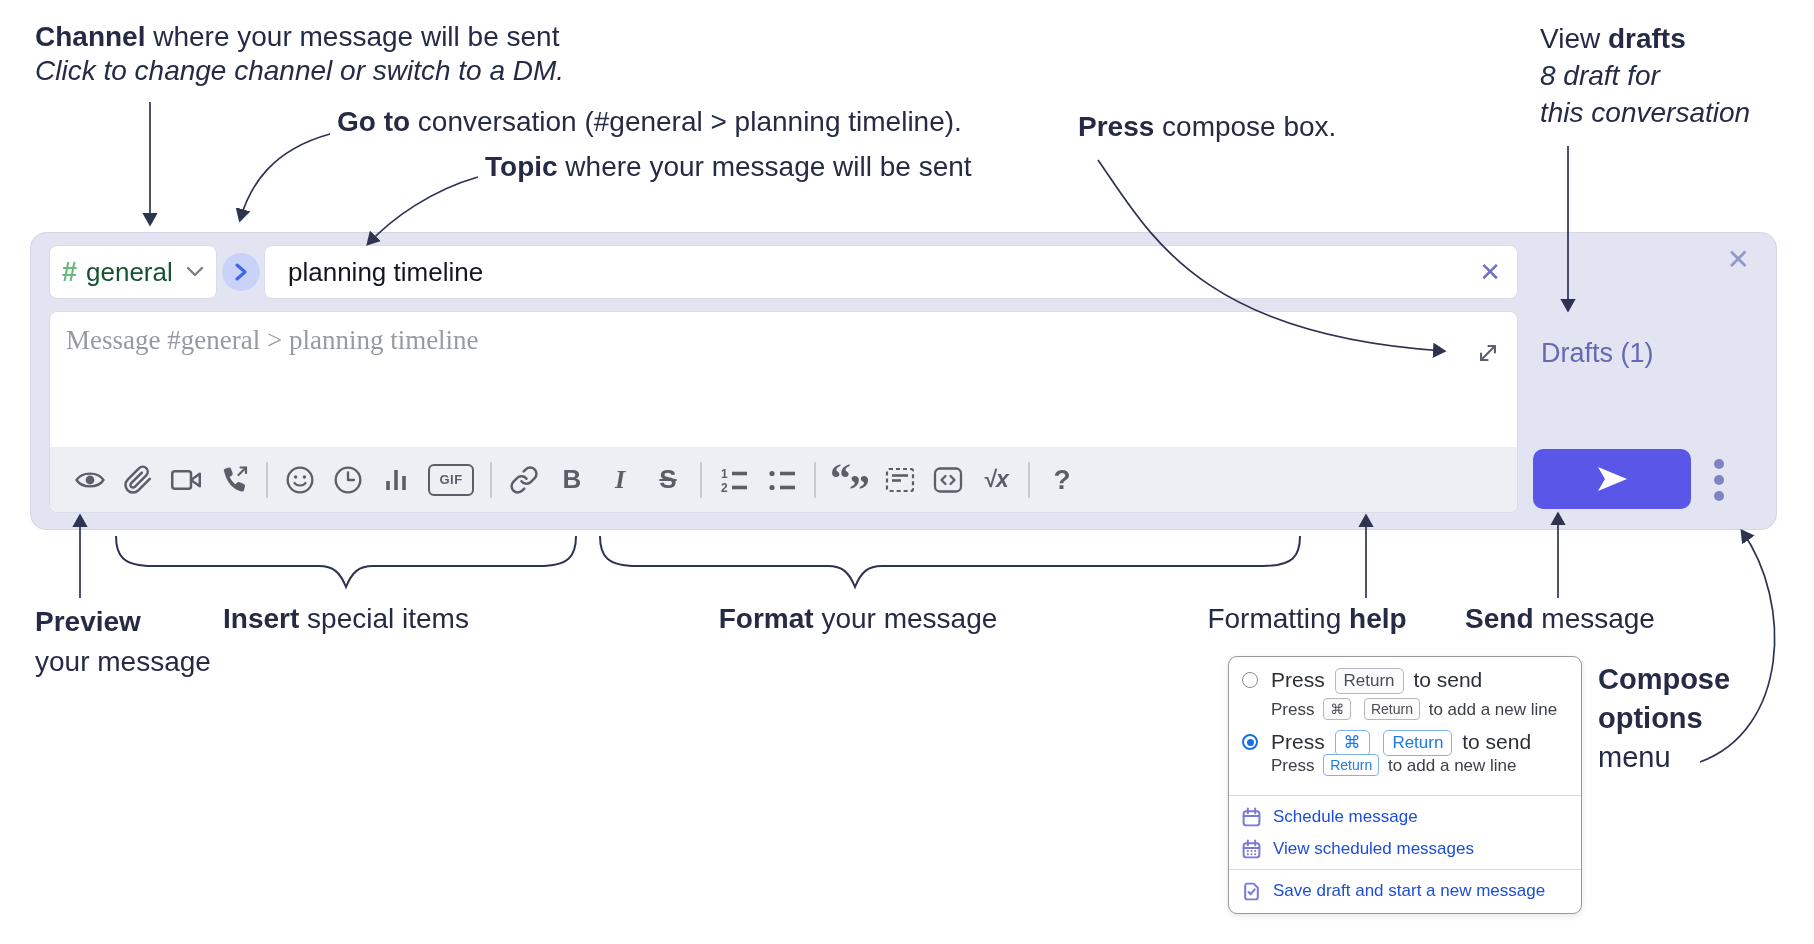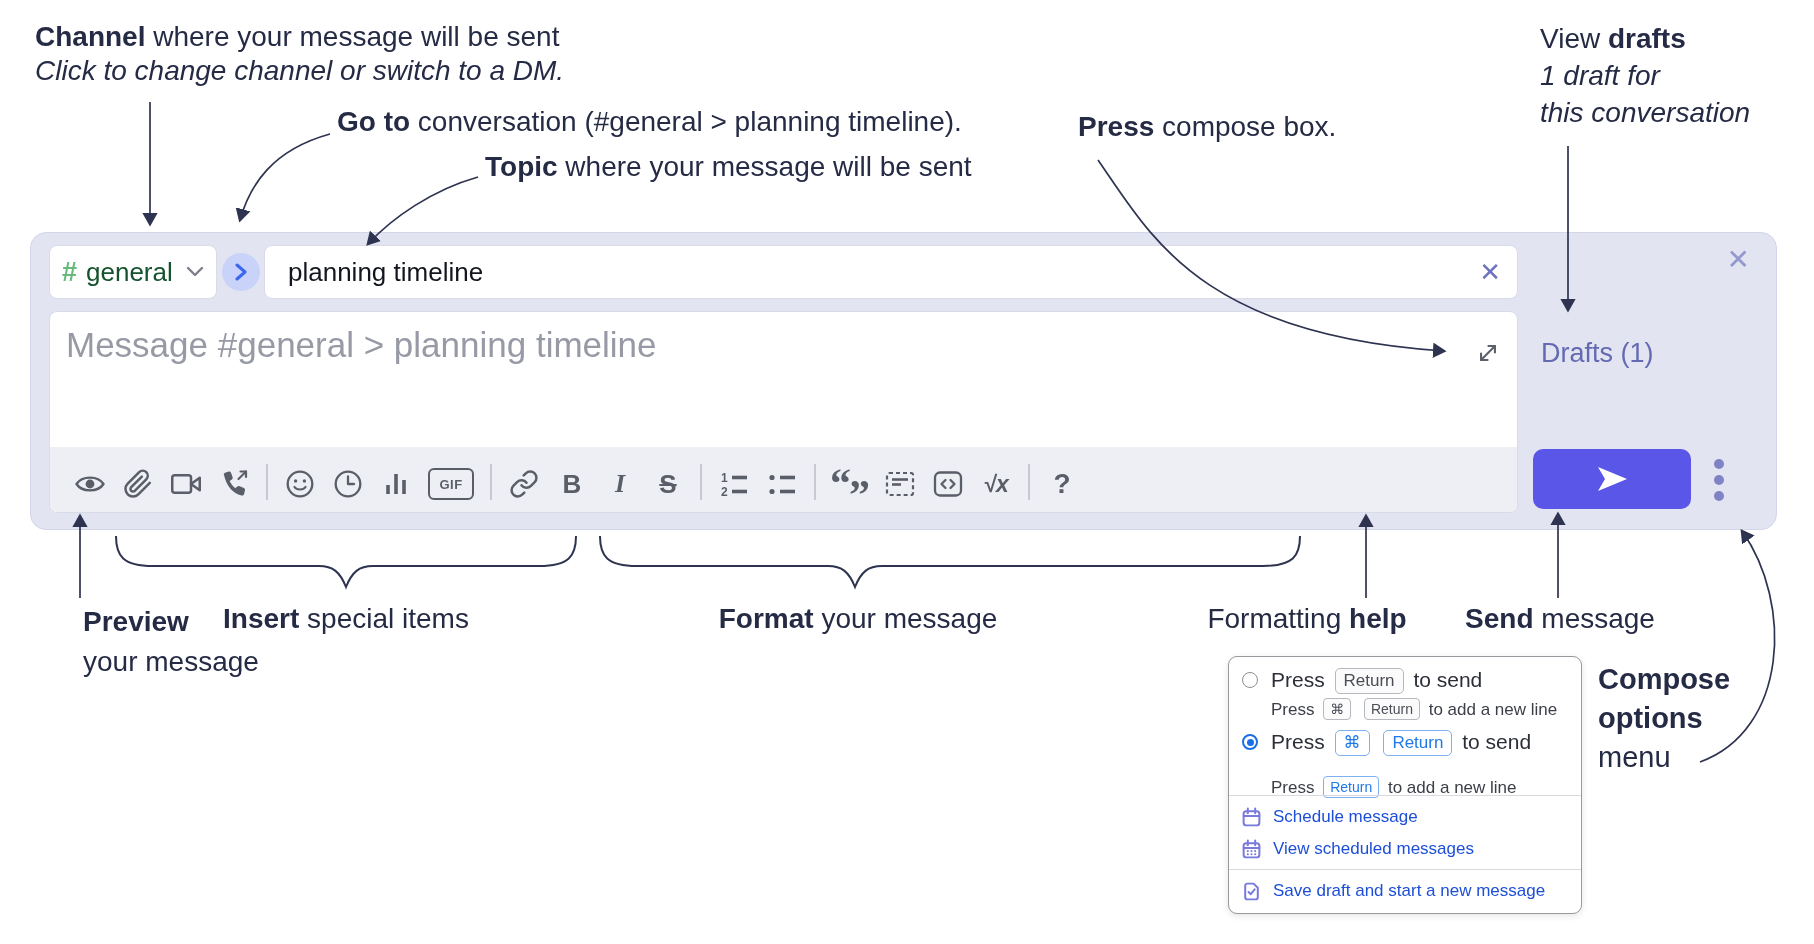--- a/index.html
+++ b/index.html
@@ -20,26 +20,26 @@
   .gobtn{position:absolute;left:191px;top:20px;width:38px;height:38px;border-radius:50%;
          background:#c9d2f8;display:flex;align-items:center;justify-content:center;cursor:pointer;}
   .topic{left:233px;top:12px;width:1254px;height:54px;}
   .topic input{position:absolute;left:0;top:0;width:100%;height:100%;border:none;outline:none;
          background:transparent;font-family:"Liberation Sans",sans-serif;font-size:26px;color:#14161f;
          padding:0 54px 0 23px;box-sizing:border-box;}
   .clear-x{position:absolute;right:16px;top:10px;font-size:26px;color:#6d73c0;cursor:pointer;line-height:32px;}
   .close-x{position:absolute;right:26px;top:10px;font-size:28px;color:#9398cf;cursor:pointer;}
   .msgbox{left:18px;top:78px;width:1469px;height:202px;}
   .msgbox textarea{position:absolute;left:0;top:0;width:100%;height:130px;border:none;outline:none;resize:none;
-         background:transparent;font-family:Liberation Sans, sans-serif;font-size:35px;color:#0369a1;
+         background:transparent;font-family:Liberation Serif, serif;font-size:27px;color:#0369a1;
          padding:13px 60px 0 16px;box-sizing:border-box;}
   .msgbox textarea::placeholder{color:#979aa5;}
   .expand-btn{position:absolute;right:16px;top:28px;cursor:pointer;}
   .tbar{position:absolute;left:0;right:0;bottom:0;height:65px;background:#edeff5;
-        border-radius:0 0 8px 8px;display:flex;align-items:flex-end;gap:16px;padding:12px 24px;box-sizing:border-box;}
+        border-radius:0 0 8px 8px;display:flex;align-items:center;gap:16px;padding:12px 24px;box-sizing:border-box;}
   .tbtn{width:32px;height:32px;display:flex;align-items:center;justify-content:center;cursor:pointer;
         color:#5a5e68;position:relative;flex:0 0 auto;}
   .tdiv{width:2px;height:36px;background:#c7c9d3;flex:0 0 auto;}
   .glyphB{font-size:26px;font-weight:700;}
   .glyphI{font-size:26px;font-weight:700;font-style:italic;font-family:"Liberation Serif",serif;}
   .glyphS{font-size:26px;font-weight:700;text-decoration:line-through;}
   .glyphQ{position:relative;width:36px;height:30px;font-family:"Liberation Serif",serif;font-weight:700;}
   .glyphQ .q1{position:absolute;left:-2px;top:-8px;font-size:42px;line-height:42px;}
   .glyphQ .q2{position:absolute;right:-2px;top:4px;font-size:42px;line-height:42px;}
   .glyphM{font-size:23px;font-weight:700;font-style:italic;white-space:nowrap;}
@@ -87,21 +87,21 @@
   <div class="ann" style="left:485px;top:150px;">
     <b>Topic</b><span> where your message will be sent</span>
   </div>
 
   <div class="ann" style="left:1078px;top:110px;">
     <b>Press</b><span> compose box.</span>
   </div>
 
   <div class="ann" style="left:1540px;top:20px;line-height:37px;">
     <span>View </span><b>drafts</b><br>
-    <span class="it">1 draft for</span><br>
+    <span class="it">8 draft for</span><br>
     <span class="it">this conversation</span>
   </div>
 
   <div class="compose">
 
     <div class="wbox chan">
       <span class="hash">#</span>
       <span class="chan-label">general</span>
       <svg width="18" height="12" viewBox="0 0 18 12">
         <polyline points="2,2 9,9 16,2" fill="none" stroke="#7c7f8a" stroke-width="2.4" stroke-linecap="round" stroke-linejoin="round"></polyline>
@@ -271,21 +271,21 @@
       </svg>
     </div>
 
     <div class="dots">
       <span></span>
         <span></span>
         <span></span>
     </div>
   </div>
 
-  <div class="ann" style="left:35px;top:602px;line-height:40px;margin-left:48px;">
+  <div class="ann" style="left:35px;top:602px;line-height:40px;">
     <b>Preview</b><br>
     <span>your message</span>
   </div>
 
   <div class="ann ctr" style="left:346px;top:602px;">
     <b>Insert</b><span> special items</span>
   </div>
 
   <div class="ann ctr" style="left:858px;top:602px;">
     <b>Format</b><span> your message</span>
@@ -319,21 +319,21 @@
       <span>to add a new line</span>
     </div>
 
     <span class="radio sel" style="top:77px;"></span>
     <div class="prow" style="top:70px;">
       <span>Press</span>
       <span class="key blue">⌘</span>
       <span class="key blue">Return</span>
       <span>to send</span>
     </div>
-    <div class="psub" style="top:118px;">
+    <div class="psub" style="top:96px;">
       <span>Press</span>
       <span class="key sm blue">Return</span>
       <span>to add a new line</span>
     </div>
 
     <div class="pdiv" style="top:138px;"></div>
 
     <div class="pitem" style="top:144px;">
       <svg width="21" height="21" viewBox="0 0 20 20">
         <g fill="none" stroke="#7a79dd" stroke-width="1.9" stroke-linecap="round">

